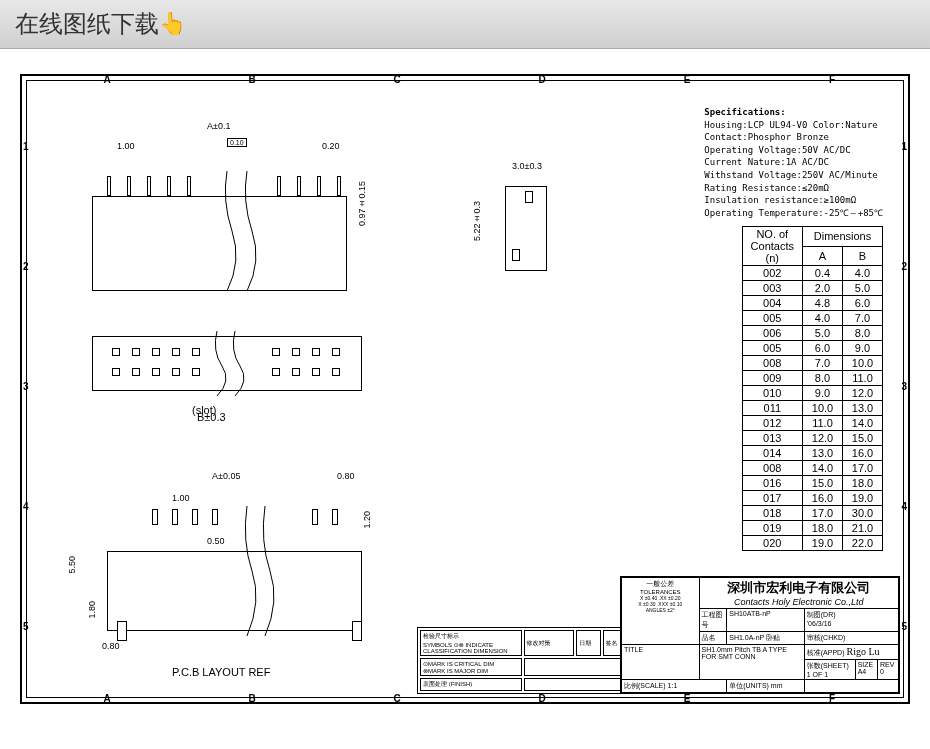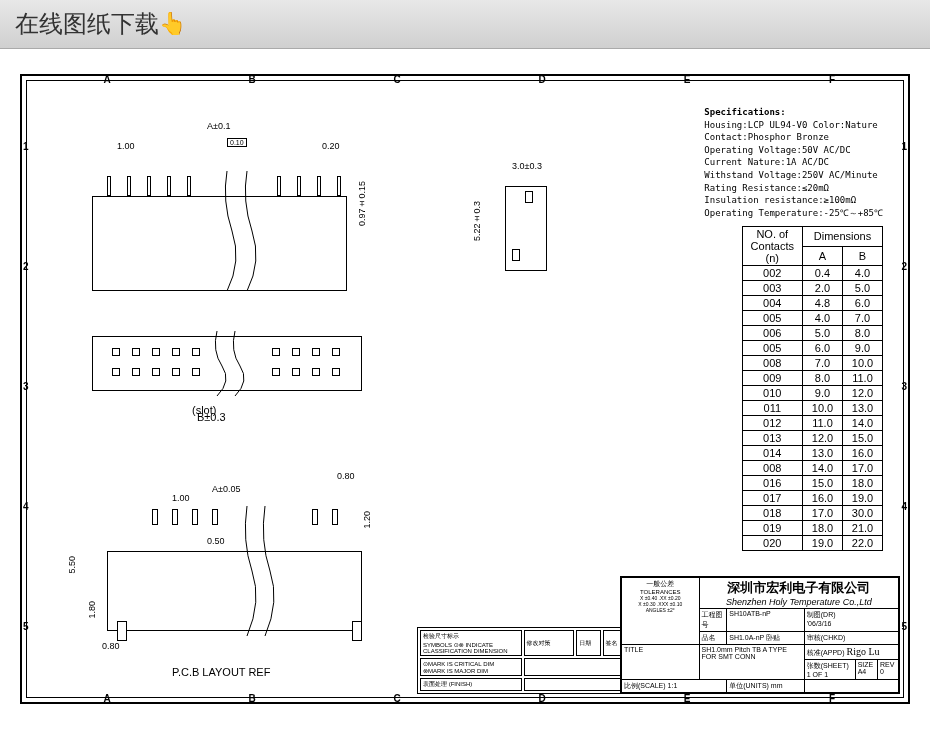--- a/index.html
+++ b/index.html
@@ -368,21 +368,21 @@
         </div>
       <span class="label-text" style="top:68px;left:100px">(slot)</span>
       <span class="label-text" style="top:75px;left:105px">B±0.3</span>
       <svg style="position:absolute;top:-5px;left:115px" width="50" height="65">
         <path d="M10,0 Q5,20 15,35 Q25,50 10,65" stroke="#000" fill="none"></path>
         <path d="M28,0 Q23,20 33,35 Q43,50 28,65" stroke="#000" fill="none"></path>
       </svg>
     </div>
 
     <div class="drawing-view view4">
-      <span class="dim-text" style="top:13px;left:150px">A±0.05</span>
+      <span class="dim-text" style="top:0;left:150px">A±0.05</span>
       <span class="dim-text" style="top:0;left:275px">0.80</span>
       <span class="dim-text" style="top:22px;left:110px">1.00</span>
       <span class="dim-text" style="top:65px;left:145px">0.50</span>
       <span class="dim-text v" style="top:85px;left:5px">5.50</span>
       <span class="dim-text v" style="top:130px;left:25px">1.80</span>
       <span class="dim-text v" style="top:40px;left:300px">1.20</span>
       <span class="dim-text" style="top:170px;left:40px">0.80</span>
       <div class="connector-body" style="top:80px;left:45px;width:255px;height:80px;border-style:solid"></div>
       <div id="pads4">
           <div class="pcb-pad" style="left: 90px; top: 38px;"></div>
@@ -428,21 +428,21 @@
             <tr>
           <td rowspan="3" style="width:28%;text-align:center">
             <div>一般公差</div>
             <div style="font-size:6px">TOLERANCES</div>
             <div style="font-size:5px">X ±0.40  .XX ±0.20</div>
             <div style="font-size:5px">X ±0.30  .XXX ±0.10</div>
             <div style="font-size:5px">ANGLES ±2°</div>
           </td>
           <td colspan="5">
             <div class="company-cn">深圳市宏利电子有限公司</div>
-            <div class="company-en">Shenzhen Holy Temperature Co.,Ltd</div>
+            <div class="company-en">Contacts Holy Electronic Co.,Ltd</div>
           </td>
         </tr>
         <tr>
           <td style="width:10%">工程图号</td>
           <td style="width:28%">SH10ATB-nP</td>
           <td colspan="3"><span>制图(DR)</span><br><span>'06/3/16</span></td>
         </tr>
         <tr>
           <td>品名</td>
           <td>SH1.0A-nP 卧贴</td>

